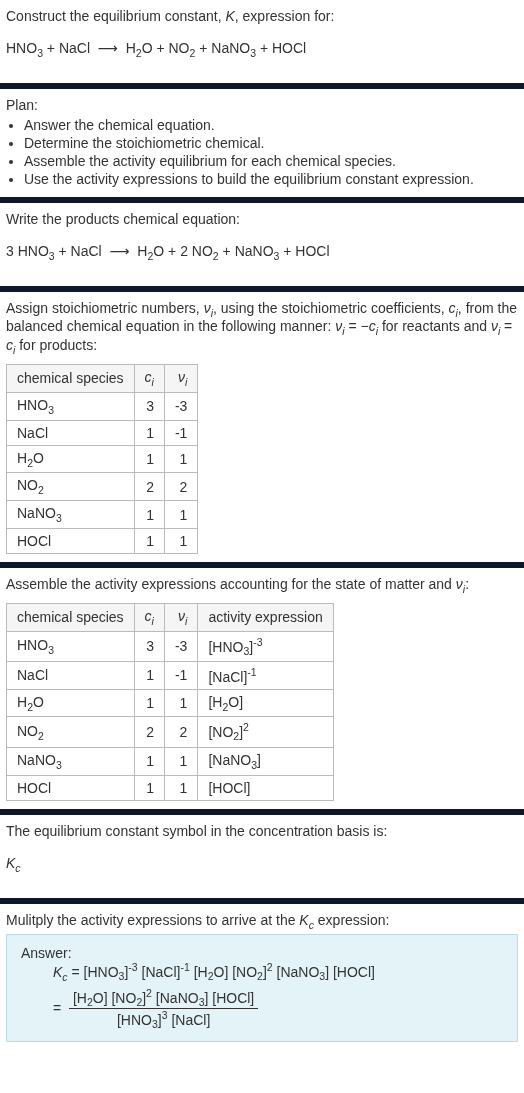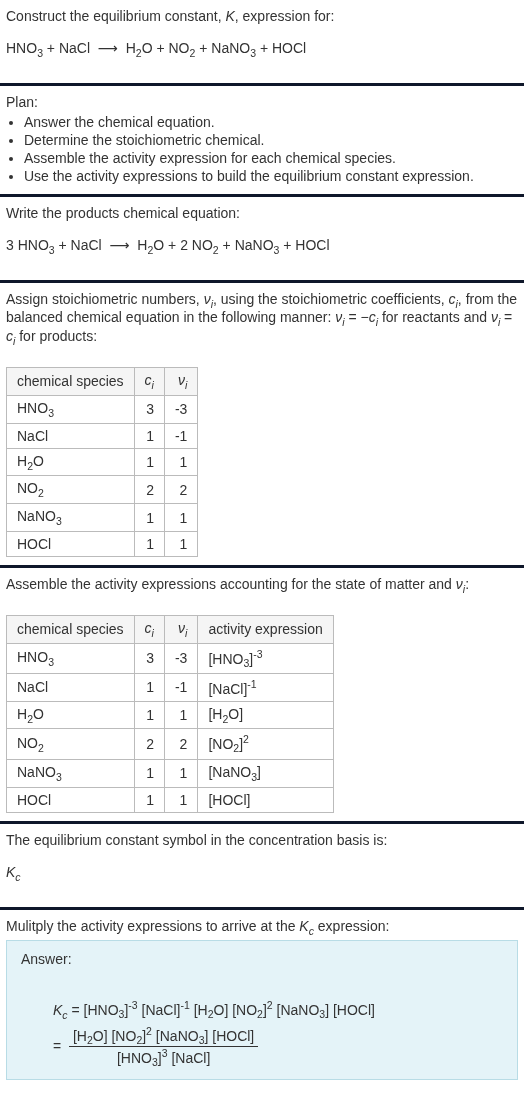--- a/index.html
+++ b/index.html
@@ -5,30 +5,30 @@
   html, body {
     margin: 0;
     padding: 0;
     width: 524px;
     font-family: "Segoe UI", Arial, sans-serif;
     font-size: 14px;
     color: #333;
     background: #fff;
   }
   .section {
-    border-top: 3px solid #0f172a;
+    border-top: 6px solid #0f172a;
     padding: 8px 6px;
   }
   .section.first { border-top: none; }
   sub { font-size: 0.75em; vertical-align: sub; }
   sup { font-size: 0.75em; vertical-align: super; }
   .formula-line { margin: 16px 0; }
   table {
     border-collapse: collapse;
-    margin-top: 20px;
+    margin-top: 8px;
   }
   th, td {
     border: 1px solid #bbb;
     padding: 4px 10px;
     text-align: left;
     font-weight: normal;
   }
   th { background: #f5f5f5; }
   .center { text-align: right; }
   .answer-box {
@@ -45,21 +45,21 @@
   }
   .frac .num {
     display: block;
     border-bottom: 1px solid #333;
     padding: 0 4px;
   }
   .frac .den {
     display: block;
     padding: 0 4px;
   }
-  .indent { padding-left: 32px; margin-top: 32px; }
+  .indent { padding-left: 32px; }
   .italic { font-style: italic; }
   ul.plan { margin: 4px 0 0 0; padding-left: 18px; }
   ul.plan li { margin: 2px 0; }
 </style>
 </head>
 <body>
 
 <div class="section first">
   <div>
     Construct the equilibrium constant, <span class="italic">K</span>, expression for:
@@ -67,21 +67,21 @@
   <div class="formula-line">
     HNO<sub>3</sub> + NaCl &nbsp;⟶&nbsp; H<sub>2</sub>O + NO<sub>2</sub> + NaNO<sub>3</sub> + HOCl
   </div>
 </div>
 
 <div class="section">
   <div>Plan:</div>
   <ul class="plan">
     <li>Answer the chemical equation.</li>
     <li>Determine the stoichiometric chemical.</li>
-    <li>Assemble the activity expression for each chemical species.</li>
+    <li>Assemble the activity equilibrium for each chemical species.</li>
     <li>Use the activity expressions to build the equilibrium constant expression.</li>
   </ul>
 </div>
 
 <div class="section">
   <div>Write the products chemical equation:</div>
   <div class="formula-line">
     3 HNO<sub>3</sub> + NaCl &nbsp;⟶&nbsp; H<sub>2</sub>O + 2 NO<sub>2</sub> + NaNO<sub>3</sub> + HOCl
   </div>
 </div>

